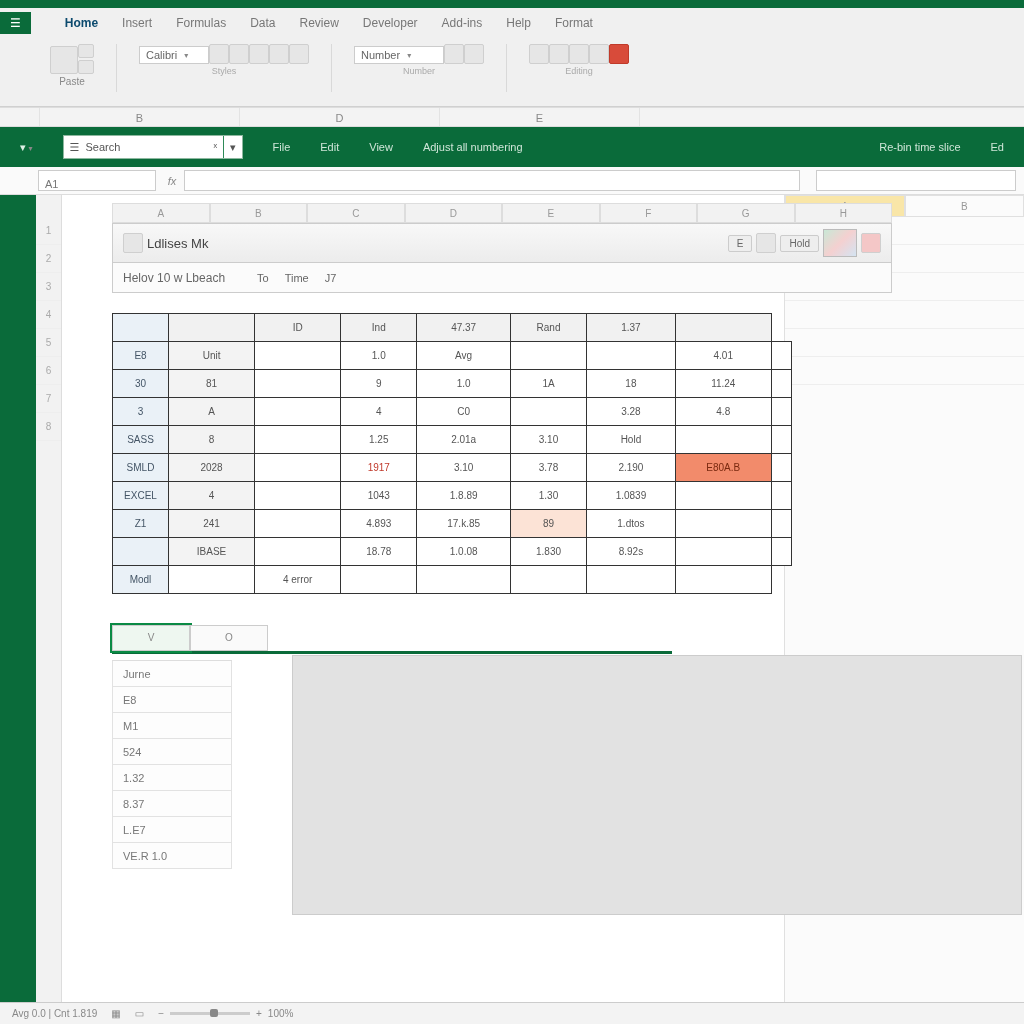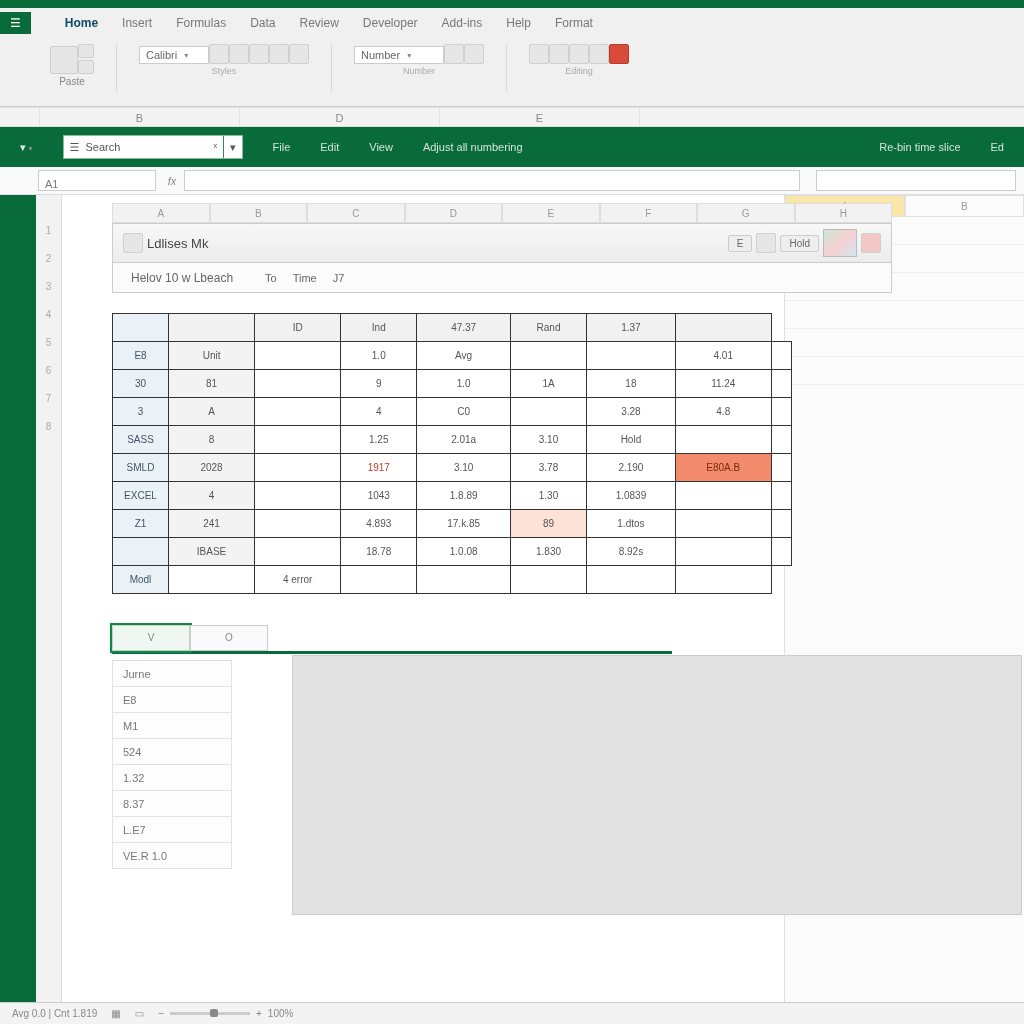--- a/index.html
+++ b/index.html
@@ -38,21 +38,21 @@
   .canvas{ flex:1; position:relative; overflow:hidden;}
   
   .innergrid{ position:absolute; left:50px; top:8px; width:780px; }
   .ighdr{ display:flex; height:20px; background:#f2f2f2; font-size:10px; color:#999;}
   .ighdr span{ flex:1; text-align:center; border:1px solid #ddd; line-height:20px;}
   .toolbar2{ height:40px; background:linear-gradient(180deg,#f8f8f8,#ececec); border:1px solid #ccc; display:flex; align-items:center; padding:0 10px; gap:4px; color:#666; font-size:11px;}
   .toolbar2 .title{ font-size:13px; color:#444;}
   .toolbar2 .spacer{flex:1;}
   .toolbar2 .chip{ padding:2px 8px; background:#eee; border:1px solid #ccc; border-radius:2px; font-size:10px;}
   .toolbar2 .thumb{ width:34px; height:28px; background:linear-gradient(135deg,#c9e8d6,#f4d0d0,#d4e4f2); border:1px solid #bbb;}
-  .subbar{ height:30px; border:1px solid #ccc; border-top:none; display:flex; align-items:center; padding:0 18px; gap:16px; font-size:11px; color:#666; background:#fbfbfb;}
+  .subbar{ height:30px; border:1px solid #ccc; border-top:none; display:flex; align-items:center; padding:0 10px; gap:16px; font-size:11px; color:#666; background:#fbfbfb;}
   .subbar .subtitle{ font-size:12px;}
   .datagrid{ border-collapse:collapse; width:680px; margin-top:20px;}
   .datagrid th, .datagrid td{ border:1px solid #333; height:28px; font-size:10px; text-align:center; color:#555; background:#fff; padding:0 4px;}
   .datagrid th{ background:#f1f1f1; font-weight:normal;}
   .datagrid .rowlabel{ background:#eaf1f7; color:#456; text-align:center; width:56px;}
   .datagrid .shade{ background:#f3f3f3;}
   .datagrid .hl-red{ color:#c0392b;}
   .datagrid .hl-redcell{ background:#f28b6b; color:#7a2a10;}
   .datagrid .hl-orange{ background:#fce3d6;}
   .datagrid tfoot td{ border:1px solid #333; background:#fff;}

